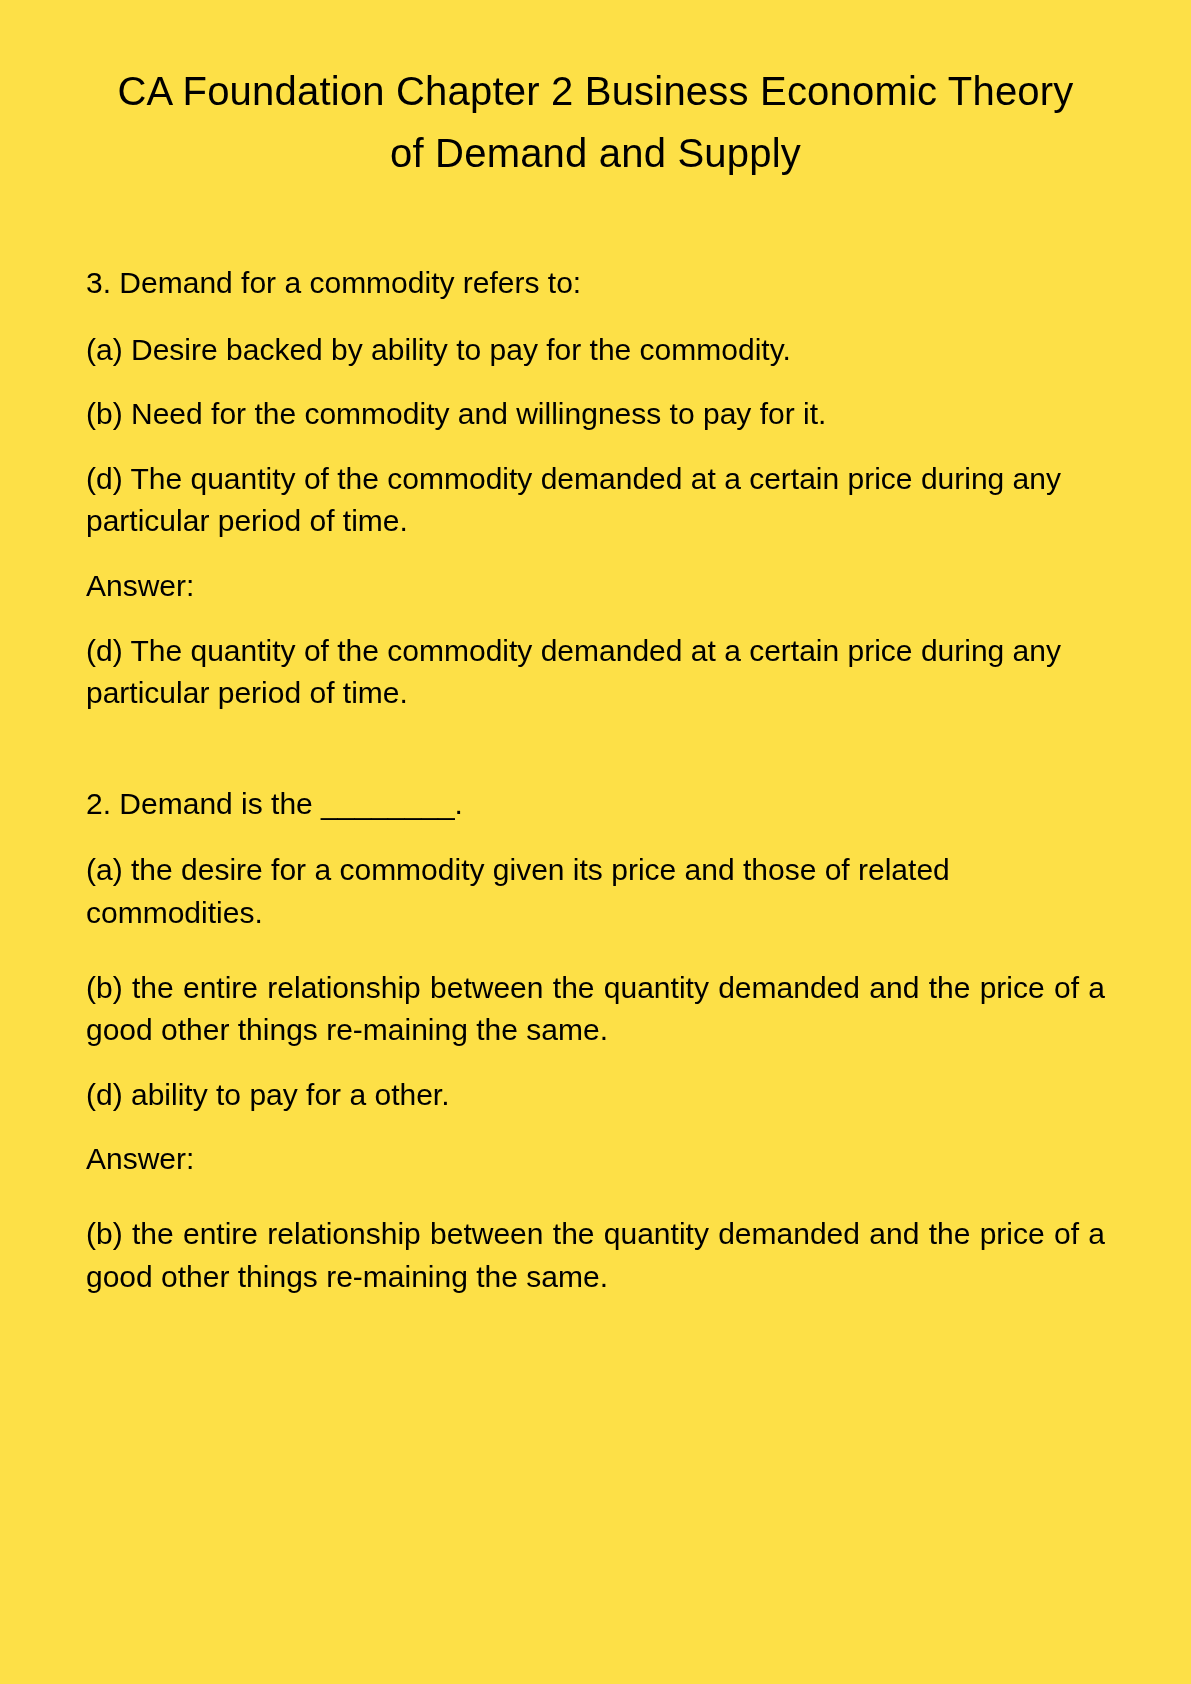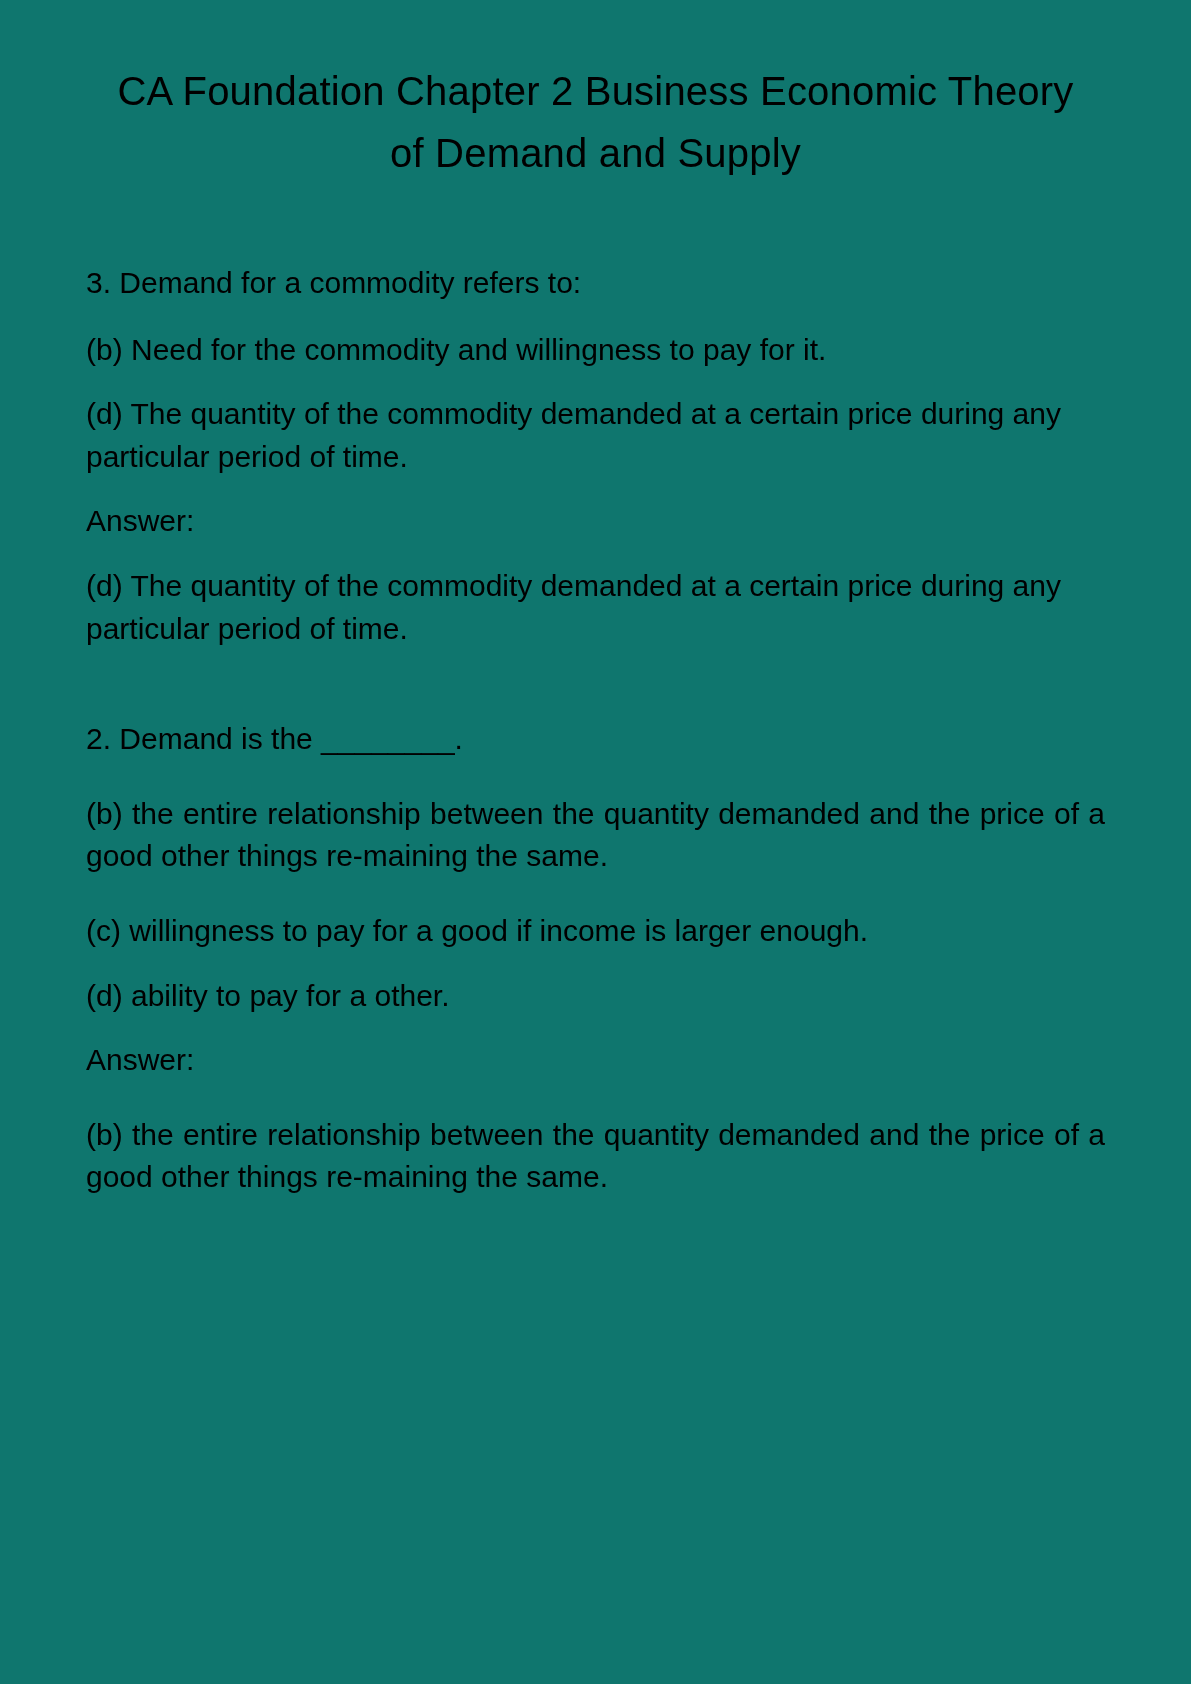--- a/index.html
+++ b/index.html
@@ -12,21 +12,21 @@
     min-height: 1684px;
     font-family: "Liberation Sans", sans-serif;
     color: #000000;
     -webkit-font-smoothing: antialiased;
   }
   .page {
     width: 1191px;
     min-height: 1684px;
     box-sizing: border-box;
     padding: 60px 86px 40px 86px;
-    background: #0f766e;
+    background: #fde047;
   }
   .doc-title {
     font-size: 40px;
     line-height: 1.55;
     font-weight: 400;
     text-align: center;
     letter-spacing: 0.2px;
     margin: 0 auto;
     padding: 0 10px;
     max-width: 960px;
@@ -62,30 +62,31 @@
 <body>
 
 <div class="page">
 
   <h1 class="doc-title">CA Foundation  Chapter 2 Business  Economic Theory of Demand and Supply</h1>
 
   <div class="spacer-after-title"></div>
 
   <div class="q-block">
     <p class="line question">3. Demand for a commodity refers to:</p>
+    <p class="line">(a) Desire backed by ability to pay for the commodity.</p>
     <p class="line">(b) Need for the commodity and willingness to pay for it.</p>
     <p class="line">(d) The quantity of the commodity demanded at a certain price during any particular period of time.</p>
     <p class="line answer-label">Answer:</p>
     <p class="line">(d) The quantity of the commodity demanded at a certain price during any particular period of time.</p>
   </div>
 
   <div class="q-gap"></div>
 
   <div class="q-block">
     <p class="line question">2. Demand is the ________.</p>
+    <p class="line">(a) the desire for a commodity given its price and those of related commodities.</p>
     <p class="line justify">(b) the entire relationship between the quantity demanded and the price of a good other things re-maining the same.</p>
-    <p class="line justify">(c) willingness to pay for a good if income is larger enough.</p>
     <p class="line">(d) ability to pay for a other.</p>
     <p class="line answer-label">Answer:</p>
     <p class="line justify">(b) the entire relationship between the quantity demanded and the price of a good other things re-maining the same.</p>
   </div>
 
 </div>
 
 </body></html>

